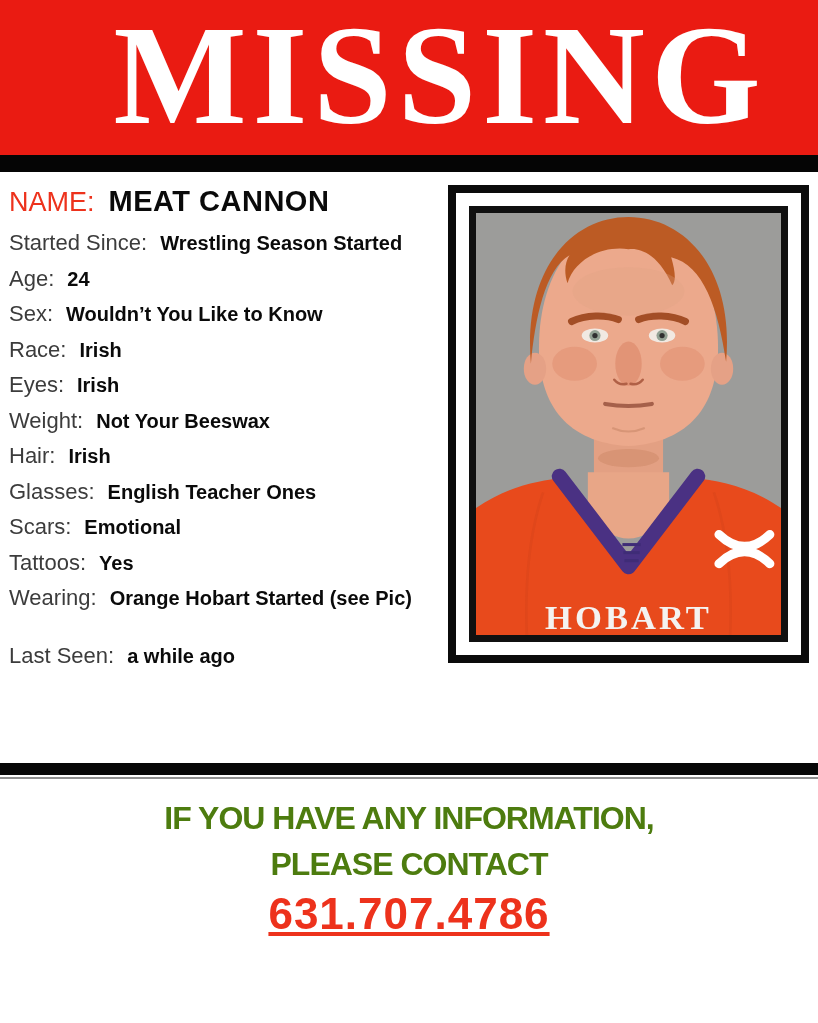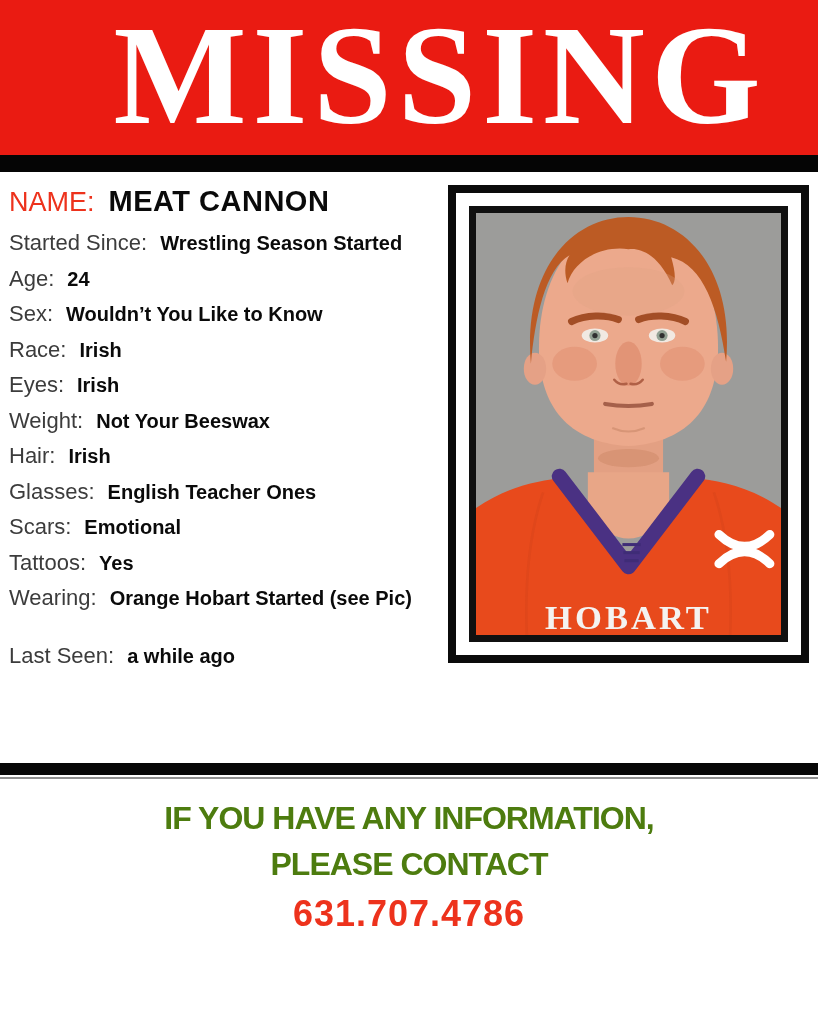--- a/index.html
+++ b/index.html
@@ -76,22 +76,23 @@
   .contact-line {
     font-size: 32px; font-weight: 700; line-height: 46px;
     letter-spacing: -1px; color: #4d7c0f;
   }
   .contact-name {
     margin-top: 34px;
     font-size: 41px; font-weight: 700; line-height: 48px;
     color: var(--accent-red, #ED321C);
   }
   .contact-phone {
-    font-size: 36px; font-weight: 700; line-height: 54px; letter-spacing: 1px;
+    font-size: 44px; font-weight: 700; line-height: 54px; letter-spacing: 1px;
     color: var(--accent-red, #ED321C);
+    text-decoration: underline;
   }
 </style>
 </head>
 <body style="--banner-red: #EA1B12; --accent-red: #ED321C; --label-gray: #3C3C3C;">
 
 <div class="poster">
 
   <header class="banner">
     <div class="banner-title">MISSING</div>
   </header>

